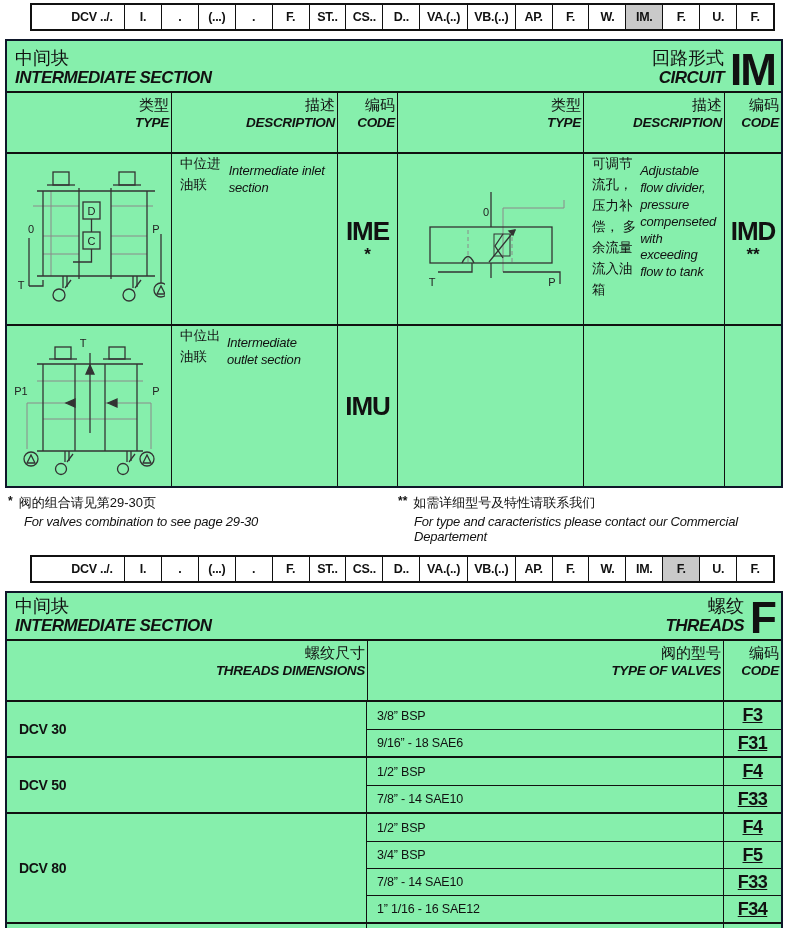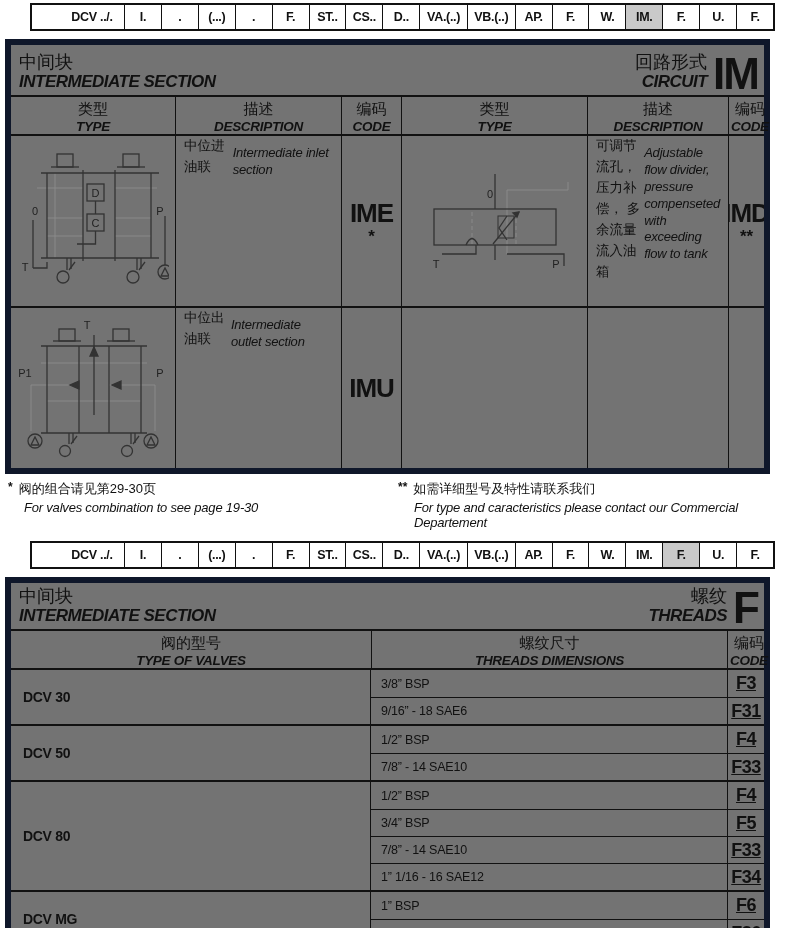--- a/index.html
+++ b/index.html
@@ -8,34 +8,34 @@
 
   
   .strip { display:flex; height:28px; margin:3px 13px 0 30px; border:2px solid #111; background:#fff; }
   .scell { flex:1 1 0; border-left:1.5px solid #111; display:flex; align-items:center; justify-content:center;
            font-weight:bold; font-size:12.5px; letter-spacing:-0.3px; white-space:nowrap; }
   .scell.first { flex:0 0 92px; border-left:none;padding-left:28px; }
   .scell.wide { flex:1.3 1 0; }
   .scell.hl { background:#c9c9c9; }
 
   
-  .sectionbox { margin:8px 18px 0 5px; border:6px solid #0f172a; background:#737373; }
+  .sectionbox { margin:8px 5px 0 5px; border:2px solid #0f172a; background:#86efac; }
   .titlebar { display:flex; justify-content:space-between; align-items:flex-end; padding:4px 6px 3px 8px; height:50px; }
   .titlebar.small { height:46px; }
   .t-zh { font-size:18px; line-height:1.2; }
   .t-en { font-size:17px; font-weight:bold; font-style:italic; letter-spacing:-0.5px; line-height:1.1; }
   .title-right { display:flex; align-items:flex-end; text-align:left; }
   .corner-stack { display:flex; flex-direction:column; align-items:flex-end; justify-content:flex-end; }
   .bigcode { font-size:44px; font-weight:bold; letter-spacing:-2px; line-height:0.85; margin-left:6px; }
 
   
   .grid6 { display:grid; grid-template-columns:164px 166px 60px 186px 141px auto; border-top:2px solid #111; }
   .grid6 > div { border-left:1.5px solid #111; }
   .grid6 > div:first-child { border-left:none; }
-  .hcell { text-align:center; padding:3px 2px 0 2px; }
+  .hcell { text-align:right; padding:3px 2px 22px 2px; }
   .h-zh { font-size:15px; }
   .h-en { font-size:13.5px; font-weight:bold; font-style:italic; letter-spacing:-0.3px; }
   .row1 { height:172px; }
   .row2 { height:162px; }
   .cell { overflow:hidden; }
   .cell.diag { display:flex; align-items:center; justify-content:center; }
   .cell.desc { padding:0 8px; display:flex; flex-direction:row; justify-content:center; }
   .d-zh { font-size:13.5px; line-height:1.55; white-space:pre-line; }
   .d-en { font-size:13px; font-style:italic; letter-spacing:-0.2px; line-height:1.3; margin-top:9px; white-space:pre-line; }
   .cell.codec { display:flex; flex-direction:column; align-items:center; justify-content:center; }
@@ -286,21 +286,21 @@
       </div>
       <div class="cell"></div>
       <div class="cell"></div>
       <div class="cell"></div>
     </div>
   </div>
 
   <div class="footnotes">
     <div class="fnote">
       <div class="fn-line1"><span class="fn-marker">*</span><span>阀的组合请见第29-30页</span></div>
-      <div class="fn-line2">For  valves combination to see page 19-30</div>
+      <div class="fn-line2">For  valves combination to see page 29-30</div>
     </div>
     <div class="fnote">
       <div class="fn-line1"><span class="fn-marker">**</span><span>如需详细型号及特性请联系我们</span></div>
       <div class="fn-line2">For type and caracteristics please contact our Commercial Departement</div>
     </div>
   </div>
 
   <div class="strip" id="strip2" style="margin-top:11px;">
       <div class="scell first">DCV ../.</div>
       <div class="scell">I.</div>
@@ -332,26 +332,26 @@
         <div class="corner-stack">
           <div class="t-zh">螺纹</div>
           <div class="t-en">THREADS</div>
         </div>
         <div class="bigcode">F</div>
       </div>
     </div>
 
     <div class="t2grid-head">
       <div class="hcell">
+          <div class="h-zh">螺纹尺寸</div>
+          <div class="h-en">THREADS DIMENSIONS</div>
+        </div>
+      <div class="hcell">
           <div class="h-zh">阀的型号</div>
           <div class="h-en">TYPE OF VALVES</div>
-        </div>
-      <div class="hcell">
-          <div class="h-zh">螺纹尺寸</div>
-          <div class="h-en">THREADS DIMENSIONS</div>
         </div>
       <div class="hcell">
           <div class="h-zh">编码</div>
           <div class="h-en">CODE</div>
         </div>
     </div>
 
     <div id="t2body">
         <div class="t2group">
           <div class="t2valve">DCV 30</div>

